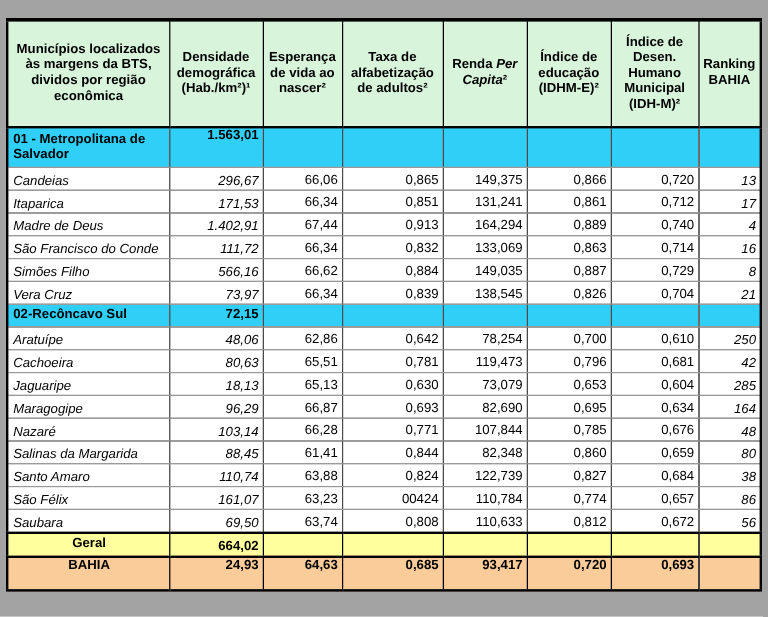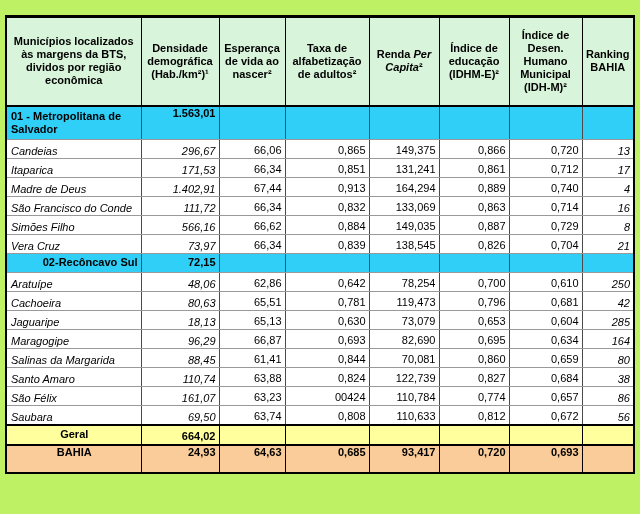--- a/index.html
+++ b/index.html
@@ -9,21 +9,21 @@
     --bahia-bg:#FACC99;
     --grid-dark:#000000;
     --grid-mid:#4a4a4a;
     --grid-light:#999999;
   }
   *{margin:0;padding:0;box-sizing:border-box;}
   html,body{background:#ffffff;}
   .page{
     position:relative;
     width:640px;height:514px;
-    background:#bef264;
+    background:#a3a3a3;
     font-family:"Liberation Sans","DejaVu Sans",sans-serif;
     color:#000;
     overflow:hidden;
   }
   table.data-table{
     position:absolute;left:5px;top:15px;
     width:628px;
     border-collapse:collapse;
     table-layout:fixed;
     border:2px solid var(--grid-dark);
@@ -51,21 +51,21 @@
   
   td.c0{text-align:left;padding-left:4px;white-space:normal;}
   td.c1,td.c2,td.c3,td.c4,td.c5,td.c6,td.c7{text-align:right;}
   
   .row-muni td{height:19px;background:#fff;}
   .row-muni td.c0,.row-muni td.c1,.row-muni td.c7{vertical-align:top;padding-top:5px;font-style:italic;}
   .row-muni td.c2,.row-muni td.c3,.row-muni td.c4,.row-muni td.c5,.row-muni td.c6{vertical-align:bottom;padding-bottom:1px;}
   
   .row-region1 td,.row-region2 td{background:var(--region-bg);font-weight:bold;}
   .row-region1 td{height:32px;}
-  .row-region2 td{height:19px;text-align:right;}
+  .row-region2 td{height:19px;}
   .row-region1 td.c0{vertical-align:middle;}
   .row-region1 td.c1{vertical-align:bottom;padding-bottom:19px;}
   .row-region2 td{vertical-align:middle;}
   
   .row-geral td{background:var(--geral-bg);font-weight:bold;height:20px;
     border-top:2px solid var(--grid-dark);border-bottom:2px solid var(--grid-dark);
     border-left:1px solid var(--grid-dark);border-right:1px solid var(--grid-dark);
     vertical-align:bottom;padding-bottom:1px;margin-left:46px;}
   .row-bahia td{background:var(--bahia-bg);font-weight:bold;height:20px;
     border-top:2px solid var(--grid-dark);border-bottom:2px solid var(--grid-dark);
@@ -216,25 +216,35 @@
           <td class="c0">Maragogipe</td>
           <td class="c1">96,29</td>
           <td class="c2">66,87</td>
           <td class="c3">0,693</td>
           <td class="c4">82,690</td>
           <td class="c5">0,695</td>
           <td class="c6">0,634</td>
           <td class="c7">164</td>
         </tr>
         <tr class="row-muni">
+          <td class="c0">Nazaré</td>
+          <td class="c1">103,14</td>
+          <td class="c2">66,28</td>
+          <td class="c3">0,771</td>
+          <td class="c4">107,844</td>
+          <td class="c5">0,785</td>
+          <td class="c6">0,676</td>
+          <td class="c7">48</td>
+        </tr>
+        <tr class="row-muni">
           <td class="c0">Salinas da Margarida</td>
           <td class="c1">88,45</td>
           <td class="c2">61,41</td>
           <td class="c3">0,844</td>
-          <td class="c4">70,081</td>
+          <td class="c4">82,348</td>
           <td class="c5">0,860</td>
           <td class="c6">0,659</td>
           <td class="c7">80</td>
         </tr>
         <tr class="row-muni">
           <td class="c0">Santo Amaro</td>
           <td class="c1">110,74</td>
           <td class="c2">63,88</td>
           <td class="c3">0,824</td>
           <td class="c4">122,739</td>

